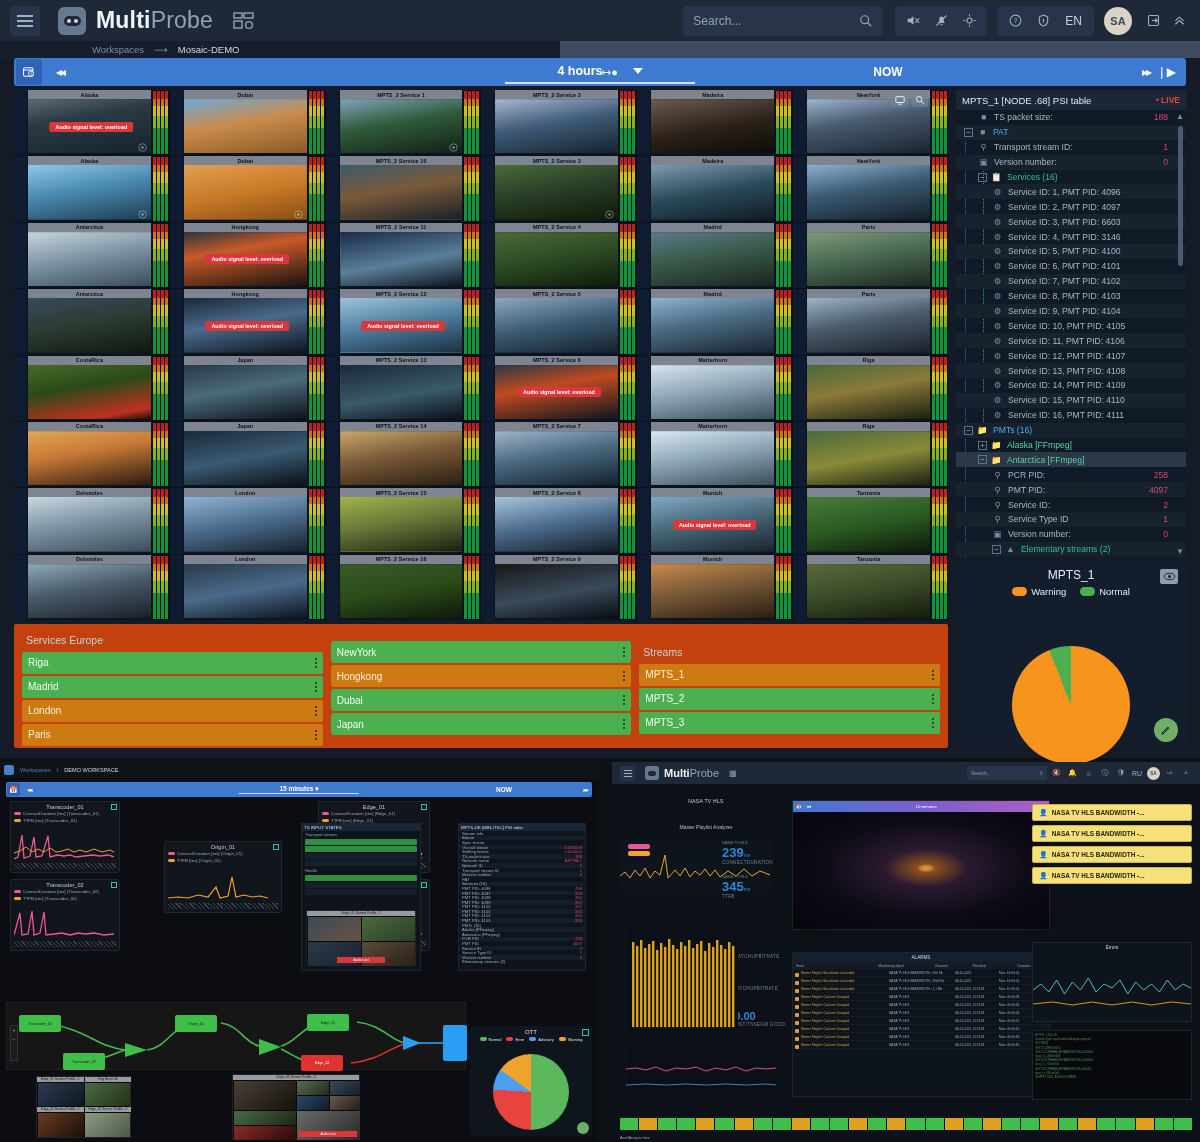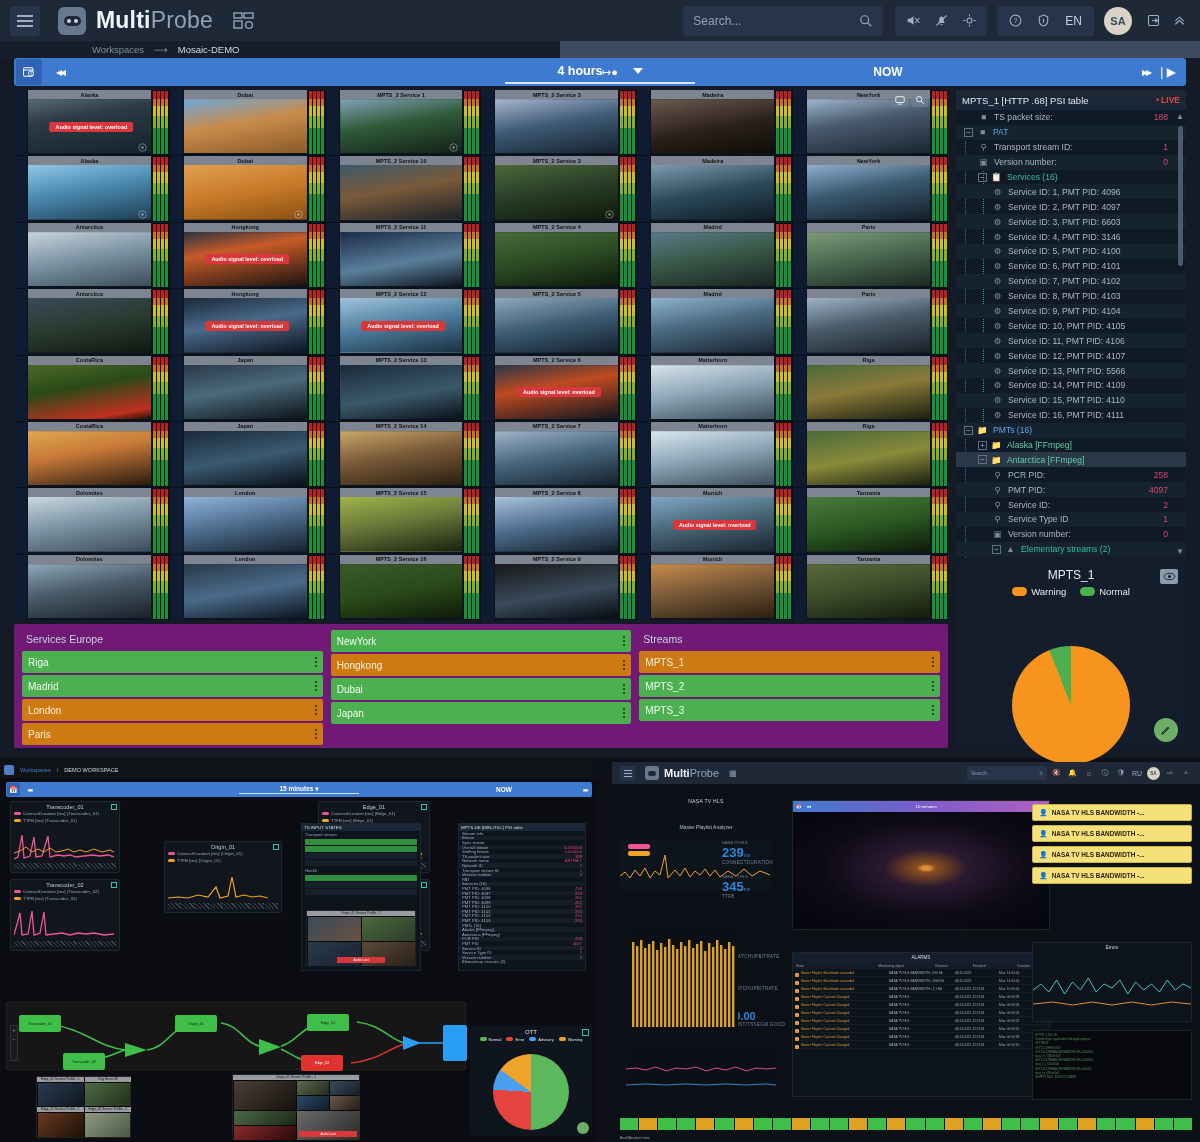--- a/index.html
+++ b/index.html
@@ -61,21 +61,21 @@
   .tile .cap { position:absolute; left:14px; top:0; right:18px; height:9px; background:rgba(170,178,188,.72); color:#0a0d12; font-size:5.4px; font-weight:700; display:flex; align-items:center; justify-content:center; letter-spacing:.1px; z-index:3; }
   .tile .sidebarL { position:absolute; left:0; top:0; width:13px; bottom:0; background:#0e1b30; }
   .tile .meters { position:absolute; right:0; top:0; width:17px; bottom:0; background:#09101c; display:flex; gap:1px; padding:1px; }
   .tile .meters .m { flex:1; background:linear-gradient(to top,#13a03a 0 42%,#8ec01f 42% 60%,#e0cf1a 60% 76%,#e07a18 76% 88%,#d02020 88% 100%); opacity:.92; }
   .tile .alarm { position:absolute; left:50%; top:56%; transform:translate(-50%,-50%); background:#d8373c; color:#fff; font-size:5.4px; padding:2px 6px; border-radius:2px; white-space:nowrap; z-index:4; font-weight:600; }
   .tile .wm { position:absolute; right:22px; bottom:4px; width:9px; height:9px; opacity:.55; z-index:4; }
   .tile-actions { position:absolute; right:20px; top:2px; display:flex; gap:4px; z-index:6; }
   .tile-actions .a { width:16px; height:15px; background:rgba(120,132,148,.62); border-radius:2px; display:flex; align-items:center; justify-content:center; color:#fff; }
 
   
-  #svc { position:absolute; left:14px; top:624px; width:934px; height:124px; background:#701a75; border-radius:2px; display:flex; padding:6px 8px 0 8px; gap:8px; }
+  #svc { position:absolute; left:14px; top:624px; width:934px; height:124px; background:#c2410c; border-radius:2px; display:flex; padding:6px 8px 0 8px; gap:8px;align-items:center; }
   .svc-col { flex:1; }
   .svc-col h4 { font-size:10.5px; font-weight:400; color:#c8d2de; padding:3px 0 6px 4px; }
   .svc-row { height:22px; margin-bottom:2px; border-radius:2px; display:flex; align-items:center; padding:0 6px; font-size:10px; position:relative; }
   .svc-row.green { background:#4caf50; color:#f2fff2; }
   .svc-row.orange { background:#cc7a11; color:#fff0dc; }
   .svc-row .dots { position:absolute; right:6px; display:flex; flex-direction:column; gap:2px; }
   .svc-row .dots i { width:2px; height:2px; background:#1c2a1c; border-radius:50%; display:block; }
 
   
   #psi { position:absolute; left:956px; top:90px; width:230px; height:468px; background:#101a27; border-radius:2px; overflow:hidden; }
@@ -987,21 +987,21 @@
             <i></i>
             <i></i>
             <i></i>
           </span>
         </div>
       </div>
     </div>
 
   <div id="psi">
     <div class="psi-hd">
-      <span>MPTS_1 [HTTP .68] PSI table</span>
+      <span>MPTS_1 [NODE .68] PSI table</span>
       <span class="live">LIVE</span>
     </div>
     <div class="psi-body">
       <div class="dashcol" style="left:9px;top:16px;"></div>
       <div class="dashcol g" style="left:27px;top:56px;bottom:120px;"></div>
       <div id="psi-rows">
           <div class="psi-row">
             <span style="display:inline-block;width:18px"></span>
             <span class="ic">■</span>
             <span class="">TS packet size:</span>
@@ -1087,21 +1087,21 @@
             <span class="">Service ID: 11, PMT PID: 4106</span>
           </div>
           <div class="psi-row">
             <span style="display:inline-block;width:32px"></span>
             <span class="ic">⚙</span>
             <span class="">Service ID: 12, PMT PID: 4107</span>
           </div>
           <div class="psi-row alt">
             <span style="display:inline-block;width:32px"></span>
             <span class="ic">⚙</span>
-            <span class="">Service ID: 13, PMT PID: 5566</span>
+            <span class="">Service ID: 13, PMT PID: 4108</span>
           </div>
           <div class="psi-row">
             <span style="display:inline-block;width:32px"></span>
             <span class="ic">⚙</span>
             <span class="">Service ID: 14, PMT PID: 4109</span>
           </div>
           <div class="psi-row alt">
             <span style="display:inline-block;width:32px"></span>
             <span class="ic">⚙</span>
             <span class="">Service ID: 15, PMT PID: 4110</span>

